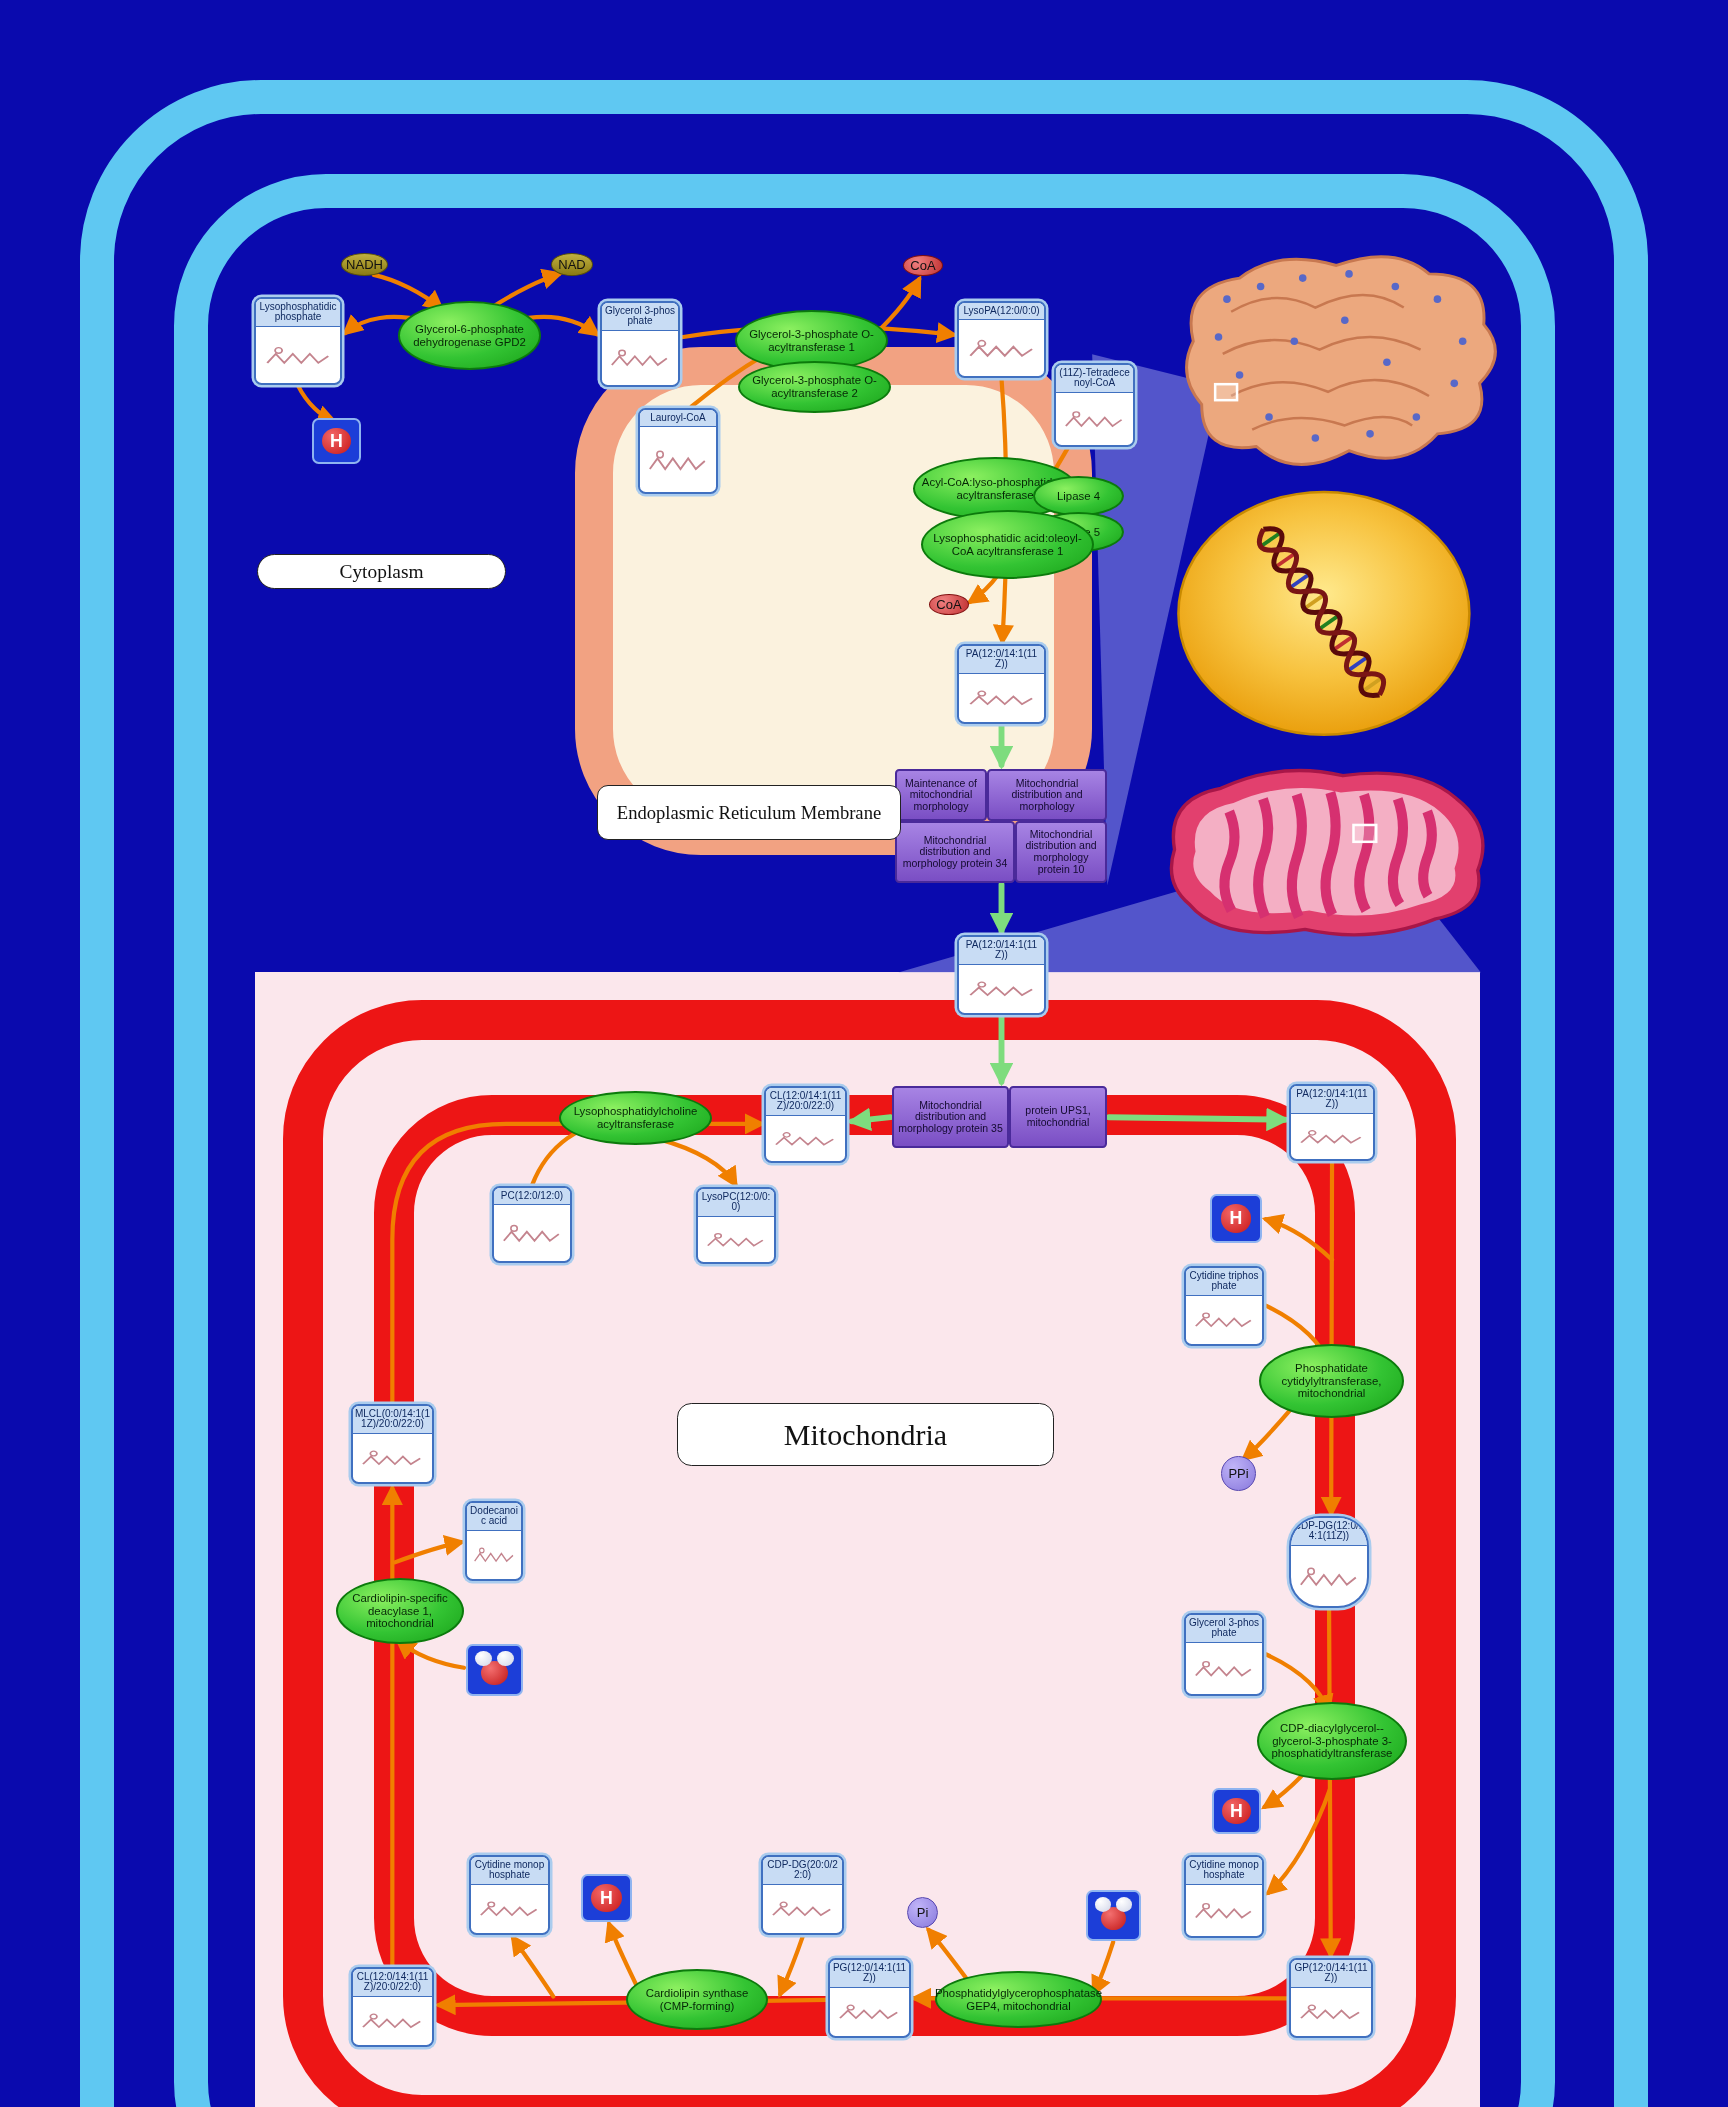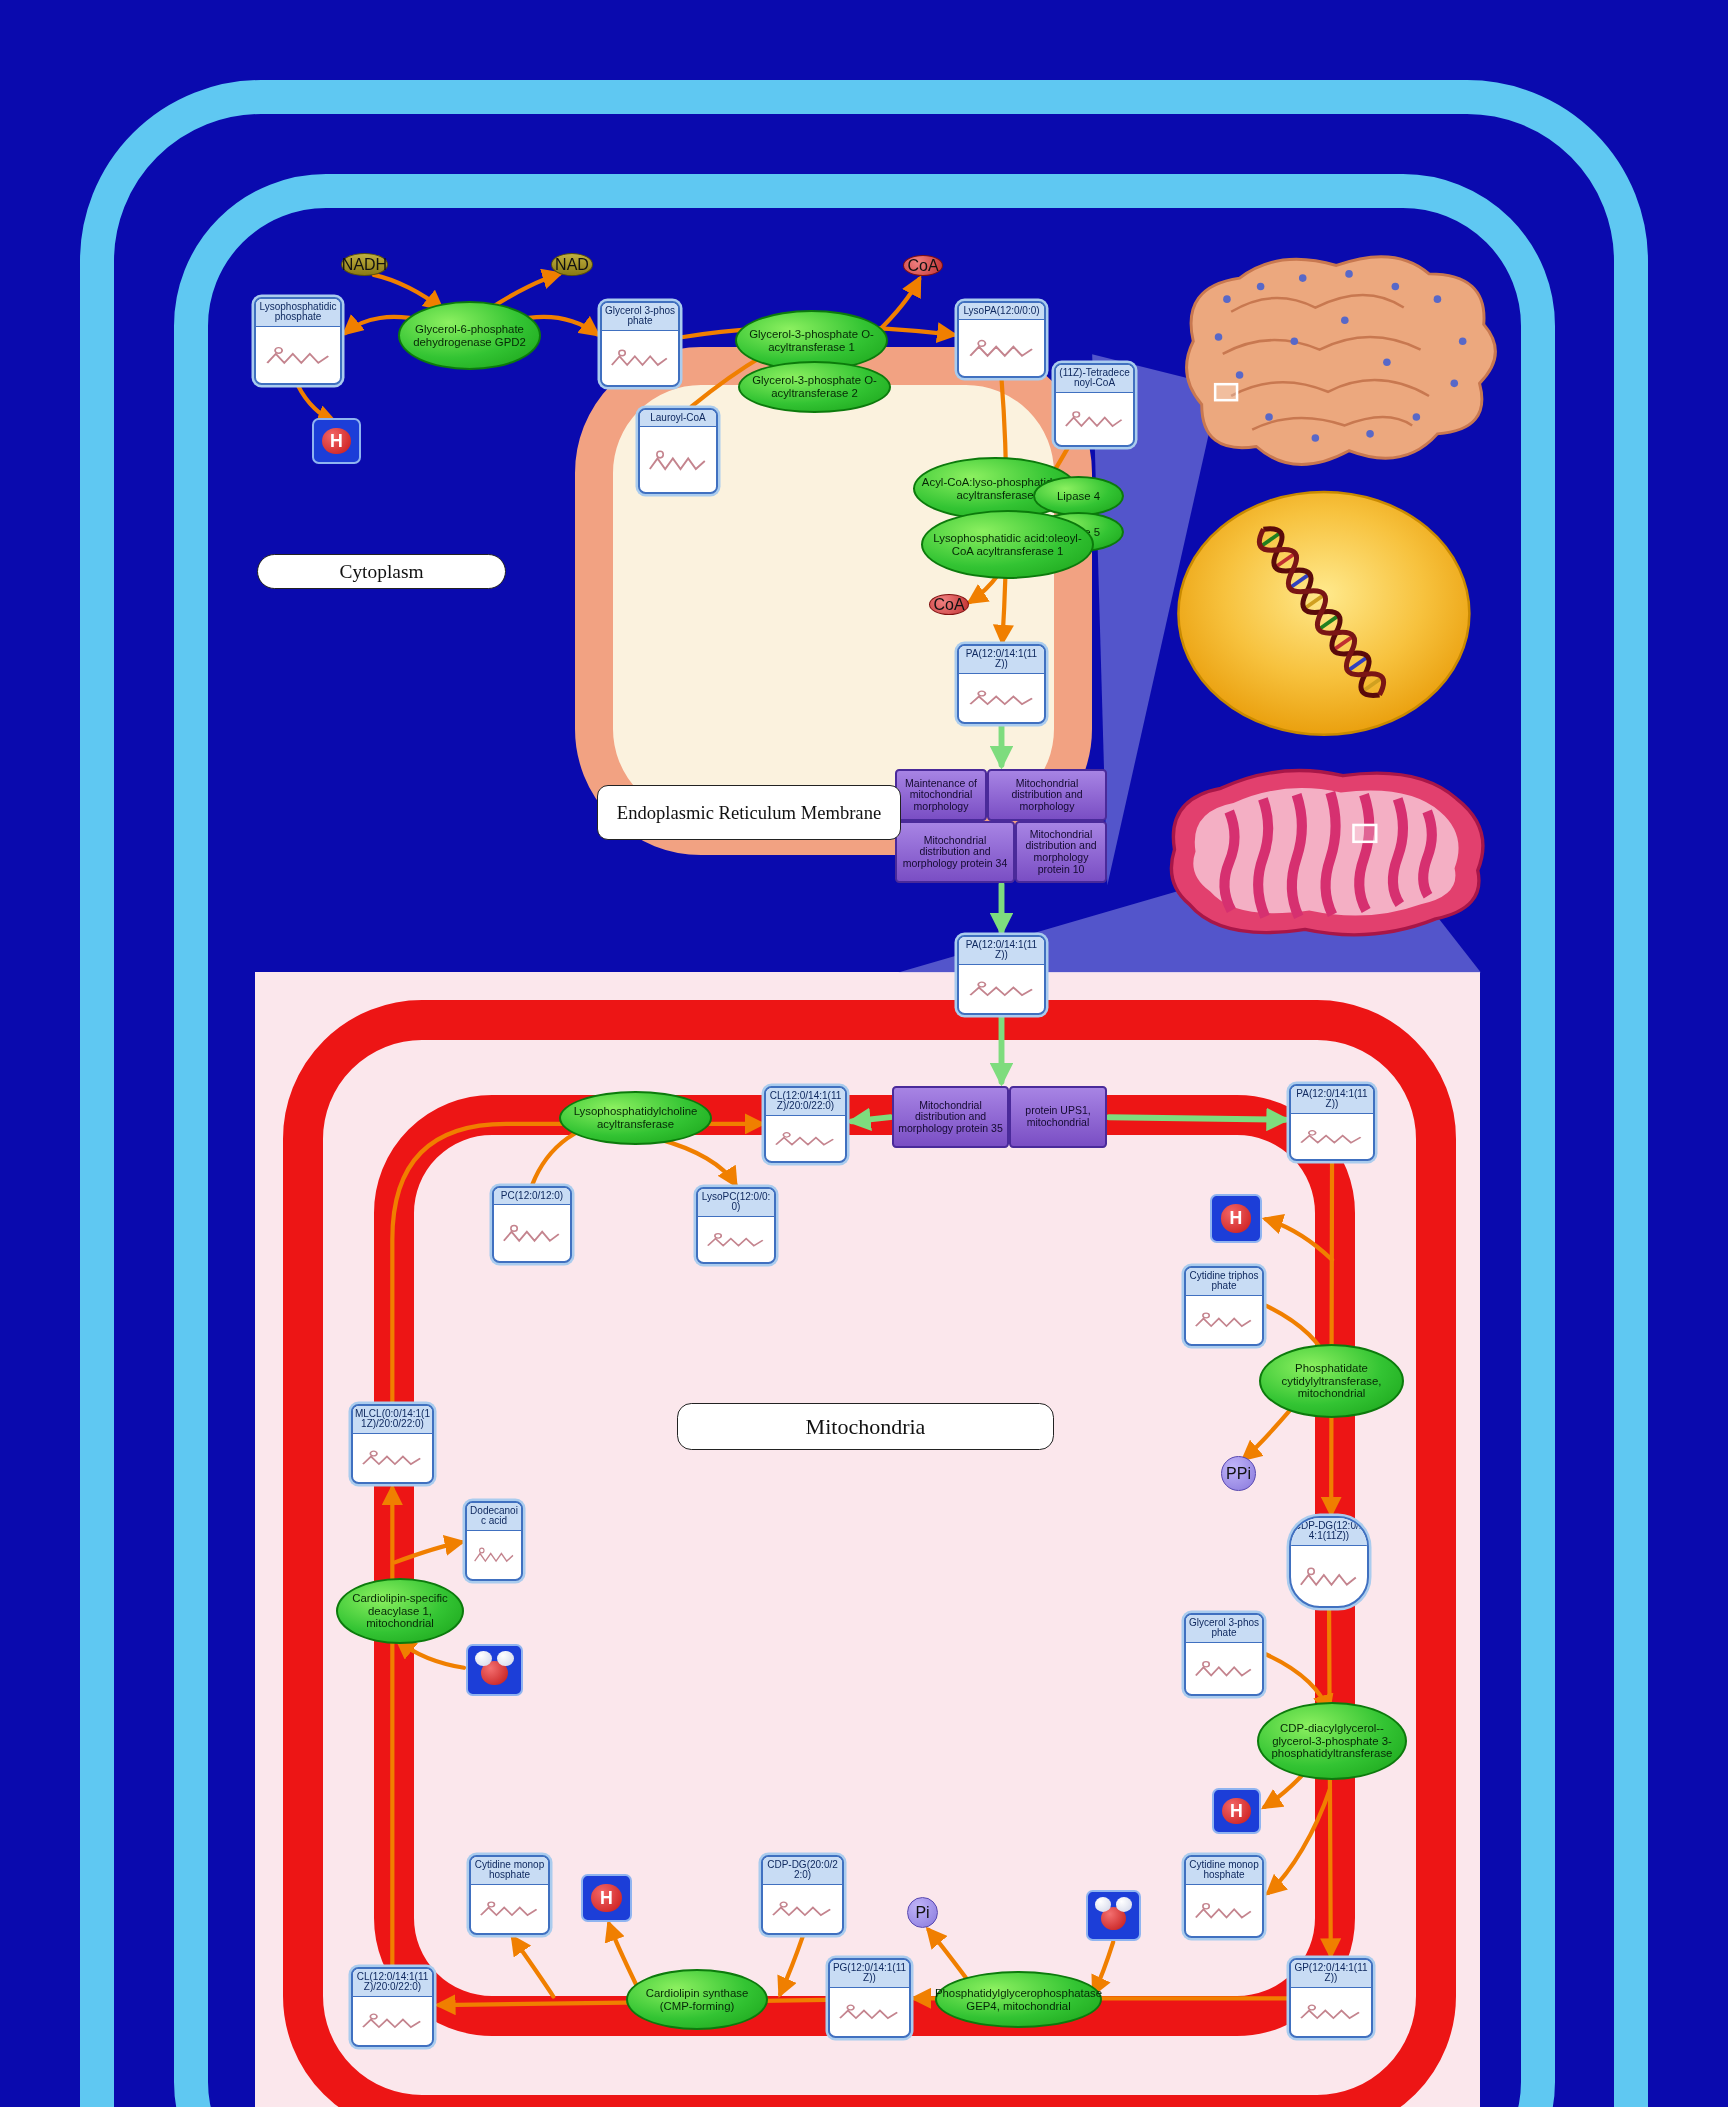--- a/index.html
+++ b/index.html
@@ -29,21 +29,21 @@
     border:40px solid #ED1515; border-radius:139px; }
   #mito-inner { left:374px; top:1095px; width:981px; height:941px;
     border:40px solid #ED1515; border-radius:118px; }
 
   
   .region-label { position:absolute; background:#fff; border:1.3px solid #222;
     display:flex; align-items:center; justify-content:center; text-align:center;
     font-family:"Liberation Serif", serif; color:#111; z-index:30; }
   #lbl-cyto { left:257px; top:554px; width:249px; height:35px; font-size:19.4px; border-radius:17.7px; }
   #lbl-er   { left:597px; top:785px; width:304px; height:55px; font-size:18.6px; line-height:1.15; border-radius:11px; }
-  #lbl-mito { left:677px; top:1403px; width:377px; height:47px; font-size:22px; border-radius:14.3px; }
+  #lbl-mito { left:677px; top:1403px; width:377px; height:63px; font-size:30px; border-radius:14.3px; }
 
   
   #cones, #arrows, #nodes { position:absolute; left:0; top:0; width:1729px; height:2403px; }
   #cones, #arrows { pointer-events:none; }
   #nodes { z-index:20; }
   .illus { position:absolute; z-index:10; }
 
   
   .met { position:absolute; background:#fff; border:2.1px solid #4070C0; border-radius:7.6px;
     box-shadow:0 0 0 2.5px #AACCEE; display:flex; flex-direction:column; overflow:hidden; }
@@ -60,21 +60,21 @@
   .enz-t { text-align:center; font-size:11.4px; line-height:1.1; color:#062806; }
 
   
   .prot { position:absolute; background:linear-gradient(180deg,#A784E4,#7A4EC4);
     border:2.1px solid #4A2A9A; border-radius:4.2px; display:flex; align-items:center;
     justify-content:flex-start; padding:3.4px; }
   .prot-t { text-align:center; font-size:10.5px; line-height:1.1; color:#140A30; }
 
   
   .cof { position:absolute; border-radius:50%; display:flex; align-items:center;
-    justify-content:center; font-size:16px; color:#111; }
+    justify-content:center; font-size:13px; color:#111; }
   .cof.nad { background:linear-gradient(180deg,#C0B040,#8A7A14); border:1.7px solid #5A5008; }
   .cof.coa { background:radial-gradient(circle at 35% 30%,#F08080,#C03030); border:1.7px solid #801010; }
   .cof.pi  { background:radial-gradient(circle at 35% 30%,#C0B4F8,#8878DC); border:1.7px solid #5848B0; }
 
   
   .ion { position:absolute; background:#1C3ED8; border:2.1px solid #8FB4F0; border-radius:6.7px;
     display:flex; align-items:center; justify-content:center; }
   .hball { width:64%; height:64%; border-radius:50%;
     background:radial-gradient(circle at 35% 30%, #F26666, #C81616);
     color:#fff; font-weight:bold; display:flex; align-items:center; justify-content:center;

